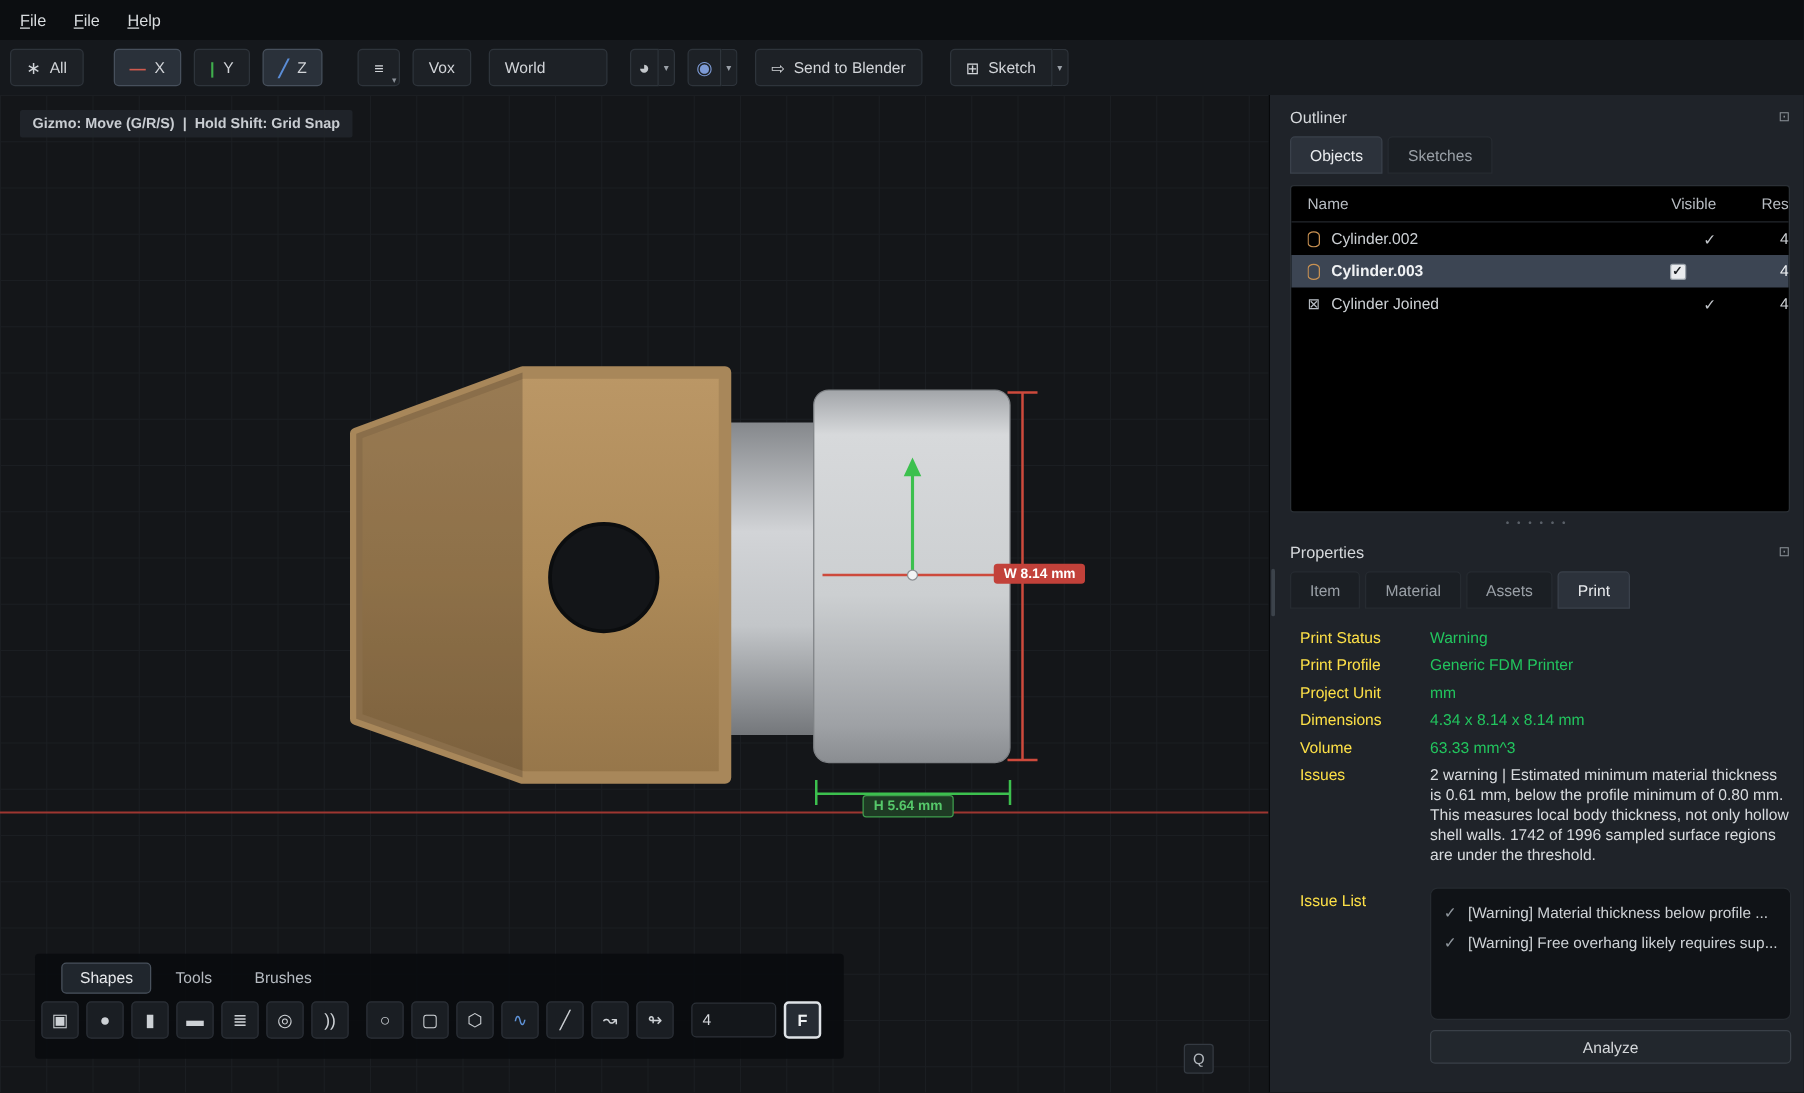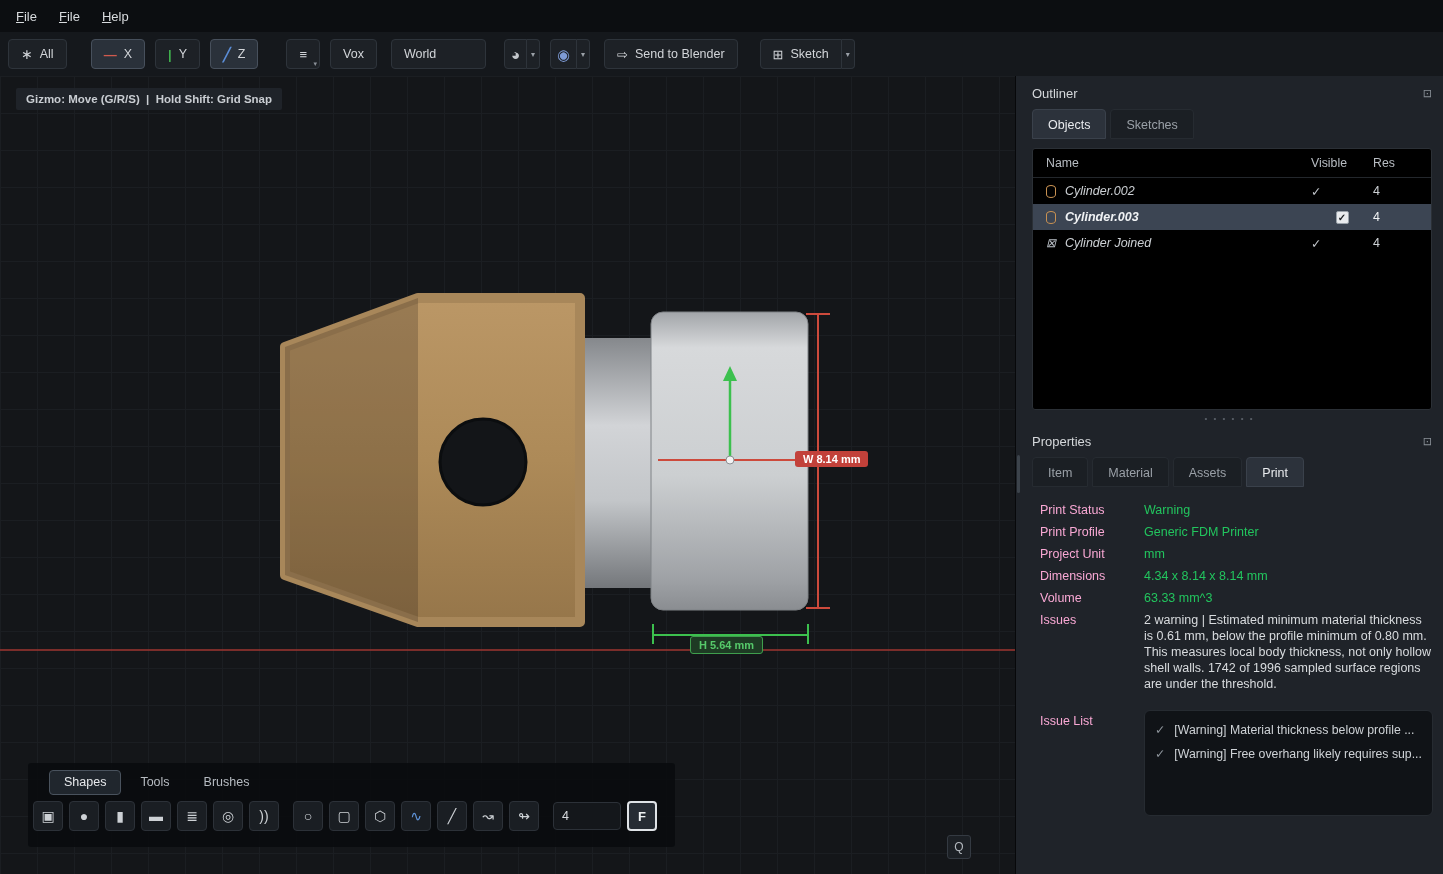--- a/index.html
+++ b/index.html
@@ -115,35 +115,35 @@
     margin: 9px 11px 0 16px; height: 262px; border: 1px solid #2b3036; border-radius: 3px;
     background: #000000; overflow: hidden;
   }
   .ol-head {
     display: grid; grid-template-columns: 1fr 62px 58px; height: 29px; align-items: center;
     border-bottom: 1px solid #23272c; color: #b8bdc3; padding-left: 13px; font-size: 12.3px;
   }
   .ol-row { display: grid; grid-template-columns: 1fr 62px 58px; height: 26px; align-items: center; padding-left: 13px; color: #ccd0d4; cursor: pointer; }
   .ol-row.selected { background: #3c4553; color: #f0f2f4; }
   .ol-row.selected .row-label { font-weight: bold; }
-  .row-name { display: flex; align-items: center; gap: 9px; overflow: hidden; font-style: italic; }
+  .row-name { display: flex; align-items: center; gap: 9px; overflow: hidden; }
   .cyl-ic { width: 10px; height: 13px; border: 1.5px solid #c89152; border-radius: 5px / 3.5px; flex: 0 0 auto; }
   .join-ic { color: #b9bfc6; font-size: 12px; line-height: 1; flex: 0 0 auto; }
-  .col-center { text-align: left; }
+  .col-center { text-align: right; }
   .vis-check { color: #c3c7cc; }
   .checkbox {
     width: 13px; height: 13px; background: #e9ebee; border: 1px solid #9aa2aa; border-radius: 2px;
     margin: 0 auto; display: flex; align-items: center; justify-content: center;
     font-size: 10px; color: #1a1d21; font-weight: bold; cursor: pointer;
   }
   .splitter { height: 12px; margin-top: 2px; display: flex; align-items: center; justify-content: center; color: #5a6068; font-size: 8px; letter-spacing: 2px; cursor: row-resize; }
   .splitter::before { content: "• • • • • •"; }
 
   .props-grid { display: grid; grid-template-columns: 104px 1fr; margin: 12px 18px 0 24px; font-size: 12.5px; }
-  .p-label { color: #f9a8d4; line-height: 22px; align-self: start; }
+  .p-label { color: #fde047; line-height: 22px; align-self: start; }
   .p-value { color: #22c55e; line-height: 22px; }
   .p-issues-val { line-height: 16px; padding: 3px 0 4px; color: #d8dbde; }
   .mt14 { margin-top: 14px; }
   .issue-box {
     margin-top: 14px; height: 106px; background: #101317; border: 1px solid #262b31;
     border-radius: 6px; padding: 8px 10px; display: flex; flex-direction: column; gap: 2px;
   }
   .issue-item { display: flex; gap: 9px; height: 22px; align-items: center; font-size: 12.3px; color: #ced2d6; white-space: nowrap; overflow: hidden; cursor: pointer; }
   .issue-check { color: #8f969d; flex: 0 0 auto; }
   .analyze {
@@ -364,16 +364,17 @@
         <div class="issue-item">
           <span class="issue-check">✓</span>
           <span>[Warning] Material thickness below profile ...</span>
         </div>
         <div class="issue-item">
           <span class="issue-check">✓</span>
           <span>[Warning] Free overhang likely requires sup...</span>
         </div>
       </div>
 
+      <button class="analyze">Analyze</button>
     </div>
   </div>
 
 </div>
 
 </body></html>

